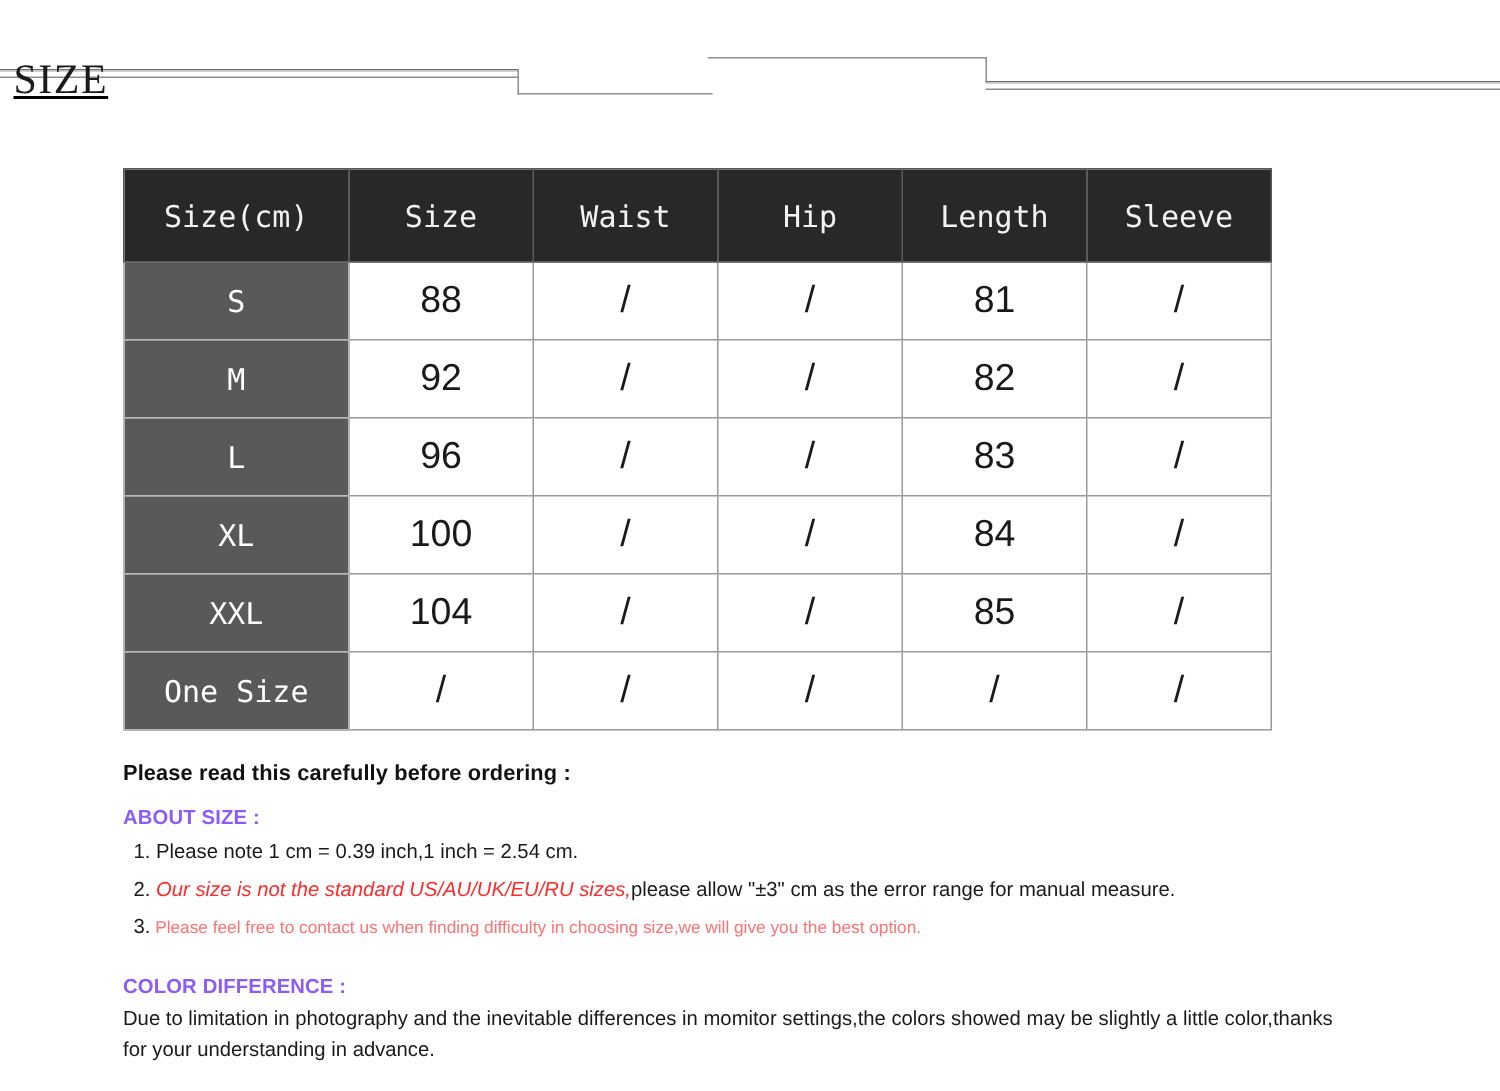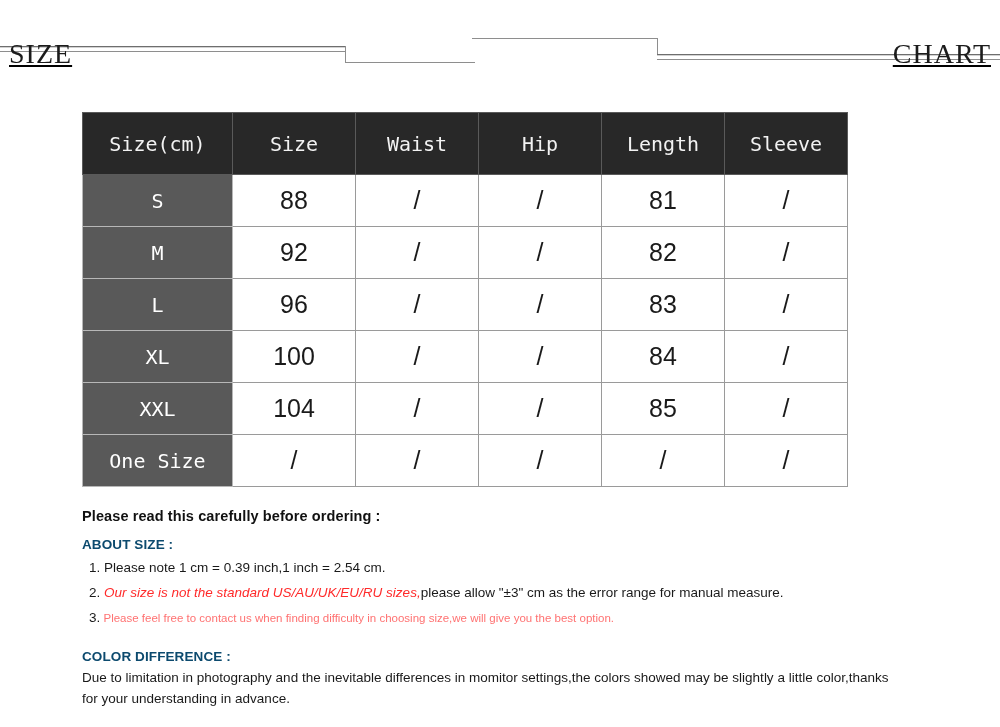--- a/index.html
+++ b/index.html
@@ -177,21 +177,21 @@
   .note-head {
     font-size: 14.5px;
     font-weight: bold;
     color: #111111;
     margin: 0 0 13px 0;
     letter-spacing: 0.1px;
   }
   .sub-head {
     font-size: 13.5px;
     font-weight: bold;
-    color: #0c4a6e;
+    color: #8b5cf6;
     margin: 0 0 3px 0;
     letter-spacing: 0.1px;
   }
   .note-line {
     font-size: 13.5px;
     line-height: 18px;
     margin: 7px;
     color: #1a1a1a;
   }
   .note-line.small-red {
@@ -218,21 +218,20 @@
   <div class="rule-left-step"></div>
   <div class="rule-left-lower"></div>
 
   <div class="rule-right-upper"></div>
   <div class="rule-right-step"></div>
   <div class="rule-right-lower"></div>
   <div class="rule-right-lower2"></div>
 
   <div class="banner-title-wrap">
     <span class="banner-word">SIZE</span>
-    <span class="banner-word">CHART</span>
   </div>
 </div>
 
 <div class="table-wrap">
   <table class="size-table">
     <colgroup>
       <col class="c-size">
         <col class="c-data">
         <col class="c-data">
       <col class="c-data">

